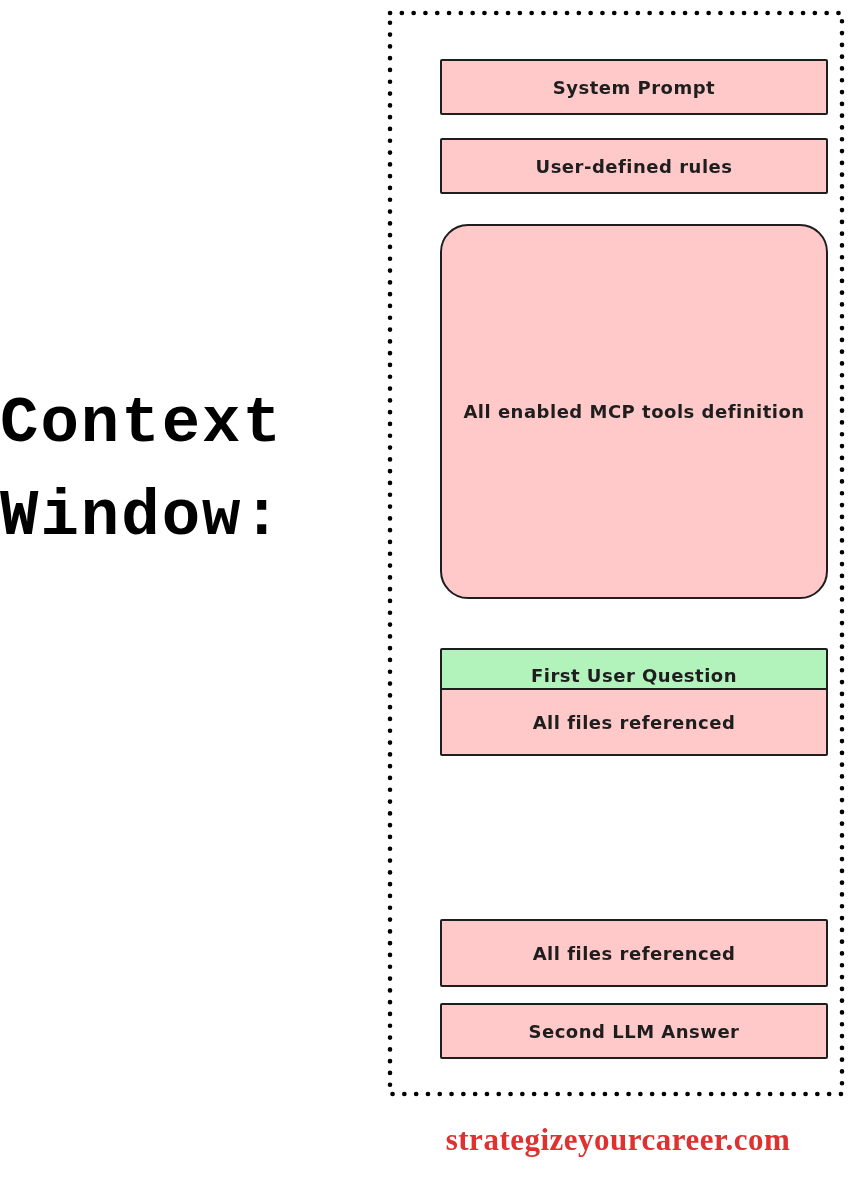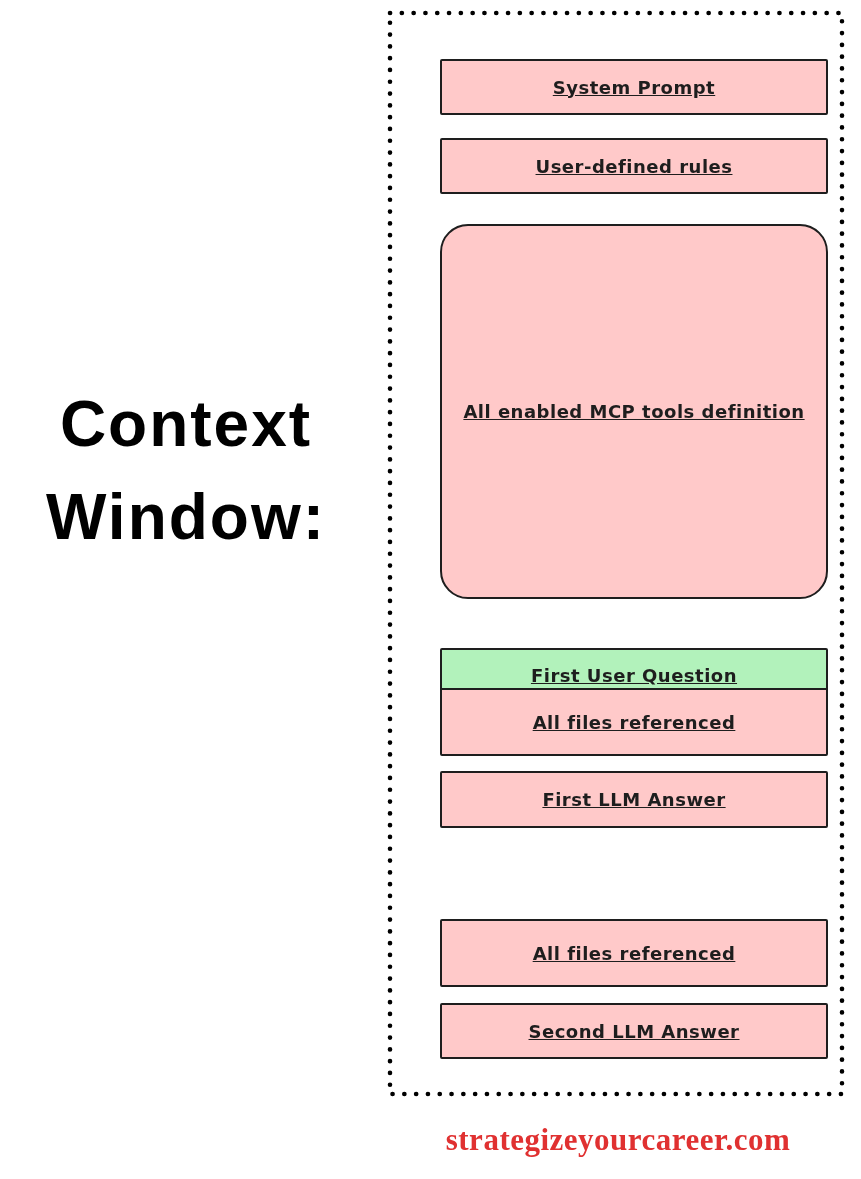--- a/index.html
+++ b/index.html
@@ -14,22 +14,22 @@
     height: 1179px;
     background: #ffffff;
     overflow: hidden;
   }
   
   .title {
     position: absolute;
     left: 0;
     top: 378px;
     width: 372px;
-    text-align: center;
-    font-family: Liberation Sans, sans-serif;
+    text-align: left;
+    font-family: Liberation Mono, monospace;
     font-weight: bold;
     font-size: 64px;
     line-height: 1.45;
     letter-spacing: 2px;
     color: var(--title-black, #000000);
   }
   
   .context-window {
     position: absolute;
     left: 387px;
@@ -54,21 +54,20 @@
     display: flex;
     align-items: center;
     justify-content: center;
     text-align: center;
     font-family: "DejaVu Sans", sans-serif;
     font-weight: bold;
     font-size: 18px;
     letter-spacing: 0.5px;
     color: var(--stroke, #1e1e1e);
     padding: 4px 6px;
-    text-decoration: underline;
   }
   .box.green { background: var(--box-green, #b2f2bb); }
   .b1 { top: 49px;  height: 56px; }
   .b2 { top: 128px; height: 56px; }
   .b3 { top: 214px; height: 375px; border-radius: 28px; }
   .b4 { top: 638px; height: 55px; }
   .b5 { top: 678px; height: 68px; }
   .b6 { top: 761px; height: 57px; }
   .b7 { top: 851px; height: 54px; }
   .b8 { top: 909px; height: 68px; }
@@ -111,23 +110,20 @@
     </div>
     <div class="box b3">
       <span>All enabled MCP tools definition</span>
     </div>
     <div class="box green b4">
       <span>First User Question</span>
     </div>
     <div class="box b5">
       <span>All files referenced</span>
     </div>
-    <div class="box b6">
-      <span>First LLM Answer</span>
-    </div>
     <div class="box b8">
       <span>All files referenced</span>
     </div>
     <div class="box b9">
       <span>Second LLM Answer</span>
     </div>
   </div>
 
   <div class="footer">strategizeyourcareer.com</div>
 

